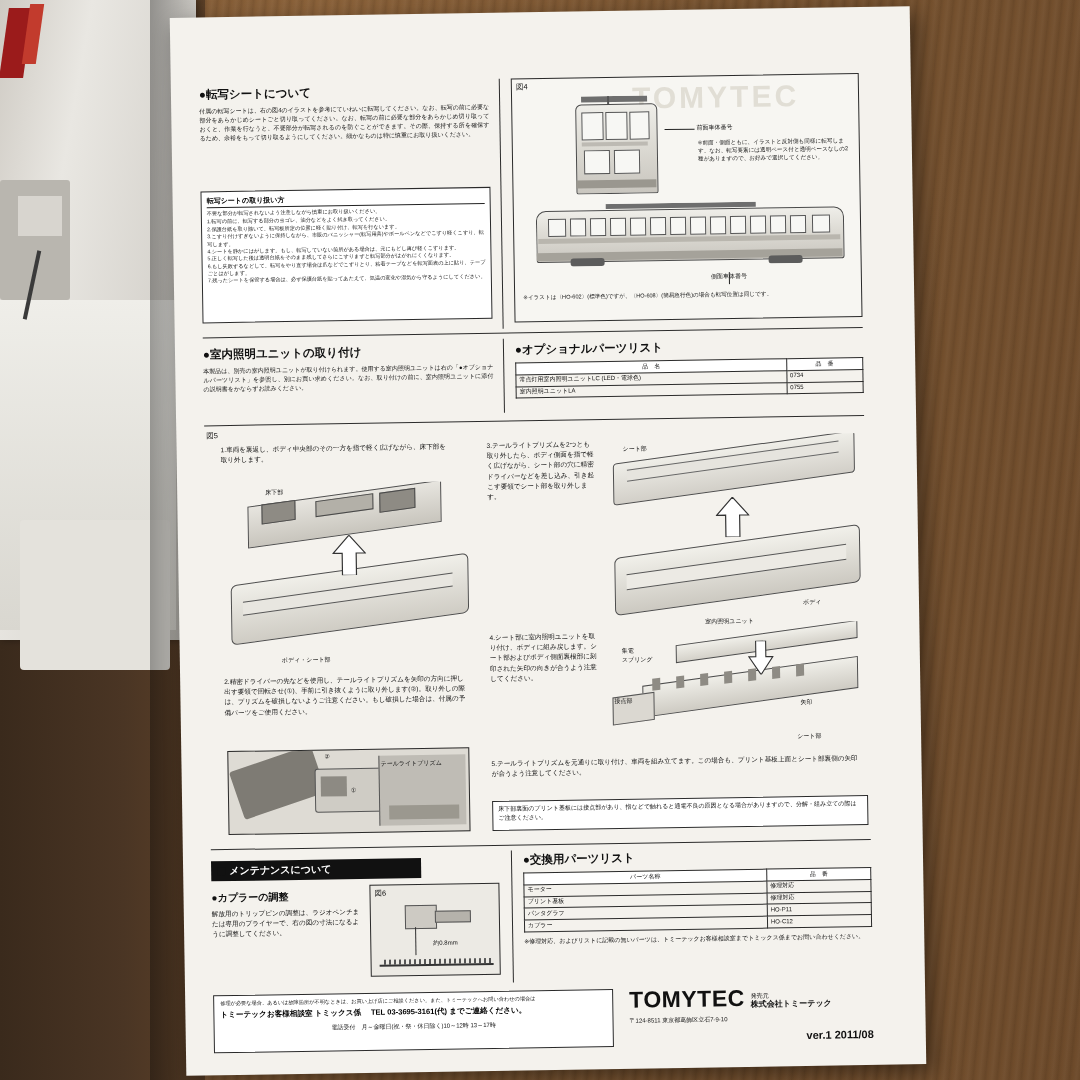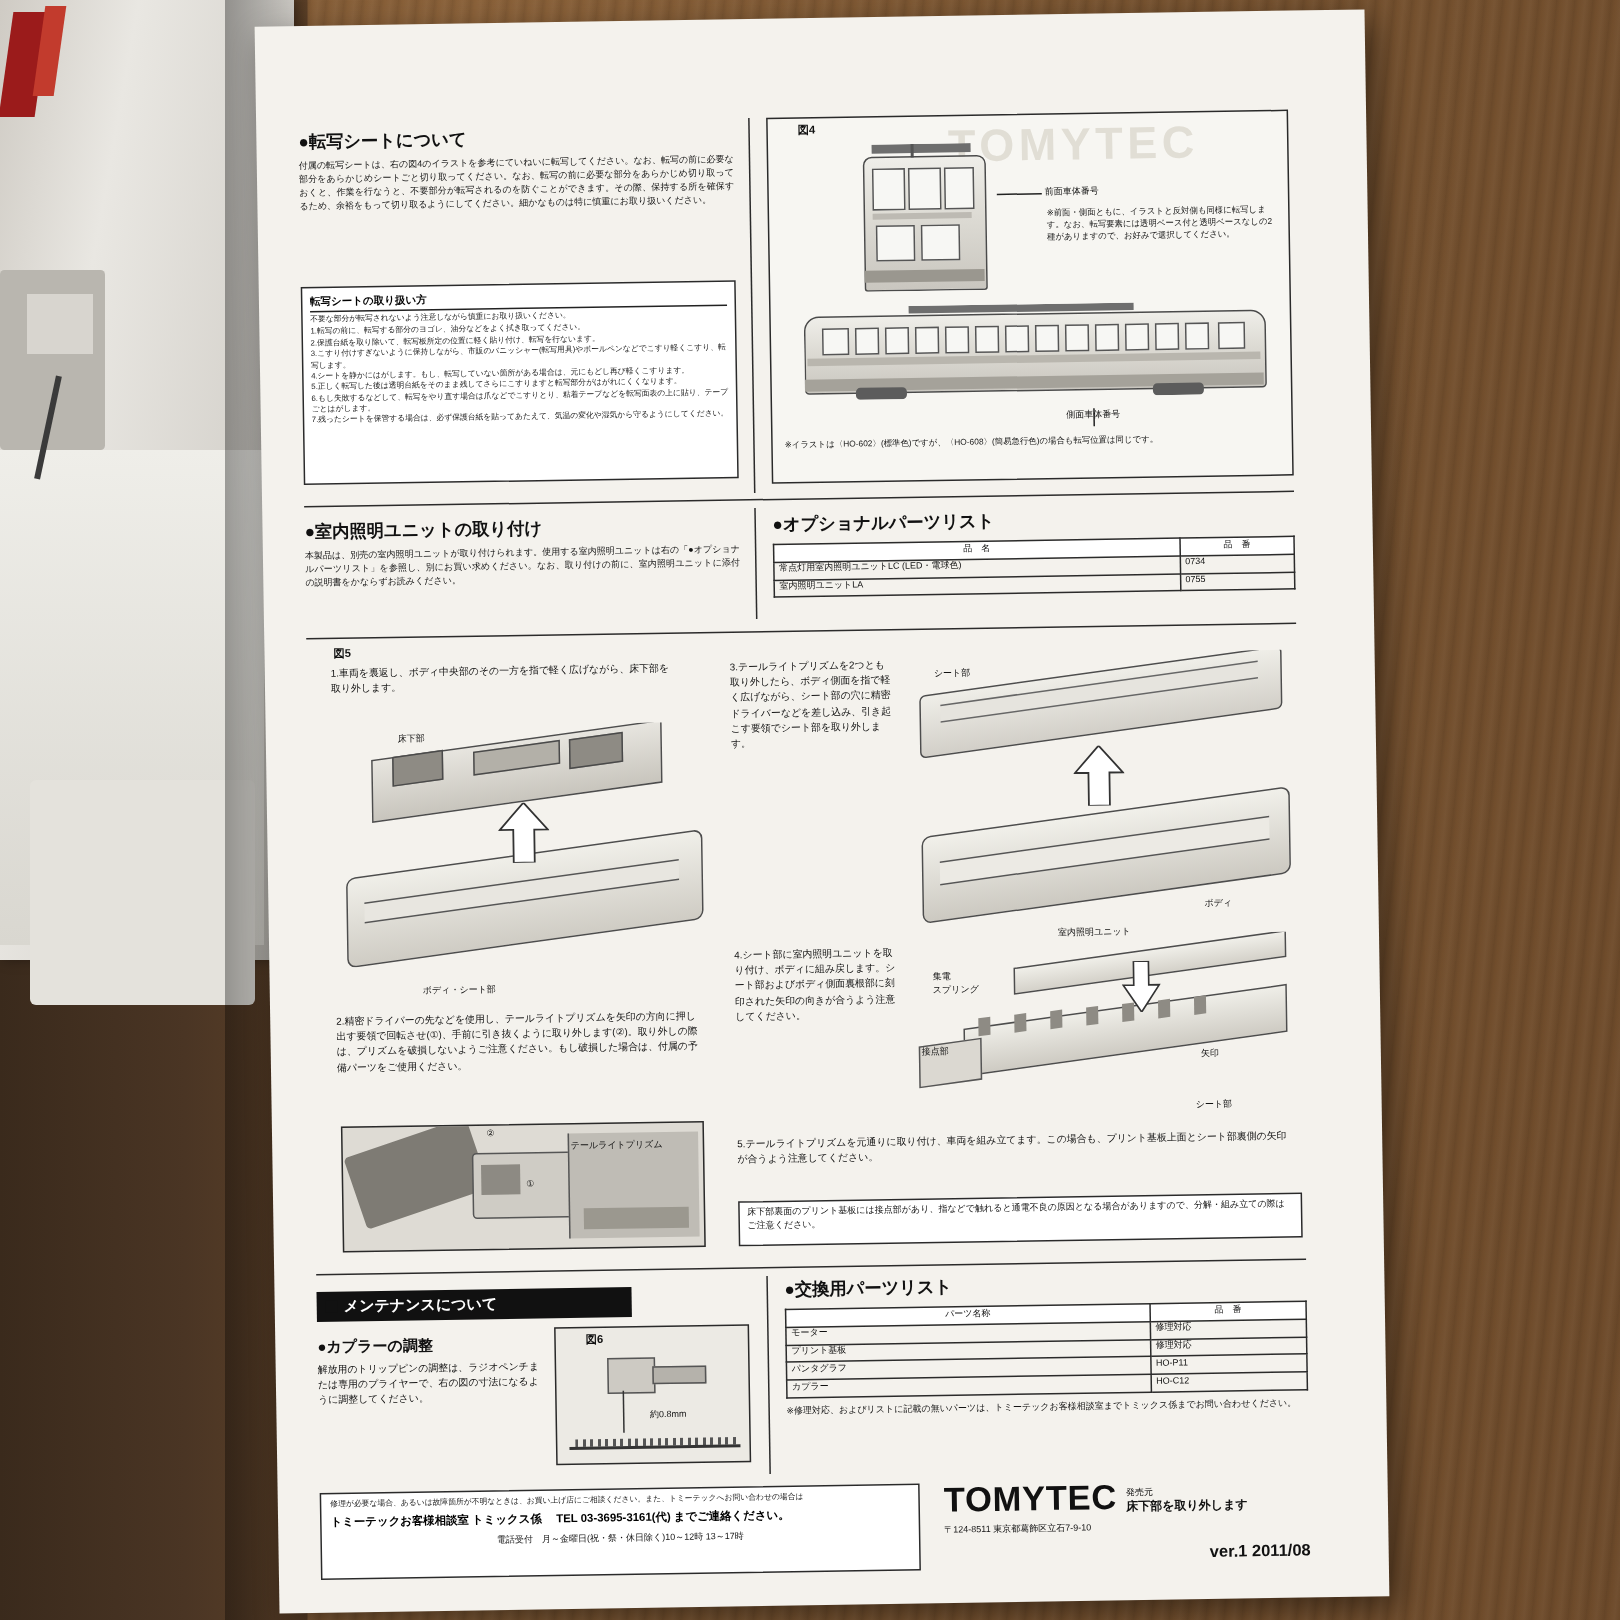--- a/index.html
+++ b/index.html
@@ -46,21 +46,21 @@
   .blk{position:absolute;box-sizing:border-box;}
   .bordered{border:1.2px solid #2a2a2a;}
   .hdr{font-weight:bold;font-size:11.5px;color:#111;}
   .tiny{font-size:5.2px;line-height:1.42;color:#1a1a1a;}
   .tiny2{font-size:6.0px;line-height:1.5;color:#141414;}
   .tiny3{font-size:6.6px;line-height:1.55;color:#111;}
   .mini{font-size:5.6px;line-height:1.45;color:#161616;}
   .lbl{font-size:6px;color:#111;}
   .ttl{font-size:10px;font-weight:bold;color:#111;}
 
-  .fig-label{font-size:7.5px;font-weight:bold;color:#111;margin-left:16px;}
+  .fig-label{font-size:7.5px;font-weight:normal;color:#111;}
 
   
   .hline{position:absolute;height:1.1px;background:#2b2b2b;}
   .vline{position:absolute;width:1.1px;background:#2b2b2b;}
 
   
   .ill{position:absolute;overflow:hidden;}
   .tram-body{position:absolute;background:linear-gradient(180deg,#efeee9 0%,#dddbd4 45%,#c9c6bf 100%);
      border:1px solid #4a4a4a;border-radius:3px;}
   .win{position:absolute;background:#f7f7f4;border:0.7px solid #555;}
@@ -336,21 +336,21 @@
         <div class="tiny">修理が必要な場合、あるいは故障箇所が不明なときは、お買い上げ店にご相談ください。また、トミーテックへお問い合わせの場合は</div>
         <div style="font-size:7.6px;font-weight:bold;margin-top:3px;">トミーテックお客様相談室 トミックス係　 TEL 03-3695-3161(代) までご連絡ください。</div>
         <div class="tiny2" style="margin-top:5px;text-align:center;">電話受付　月～金曜日(祝・祭・休日除く)10～12時 13～17時</div>
       </div>
 
       <div class="blk" style="left:416px;top:928px;width:244px;">
         <div style="display:flex;align-items:flex-end;gap:6px;">
           <div class="brand">TOMYTEC</div>
           <div style="display:flex;flex-direction:column;line-height:1.2;padding-bottom:2px;">
             <span style="font-size:6px;">発売元</span>
-            <span class="brandsub" style="font-weight:bold;">床下部を取り外します</span>
+            <span class="brandsub" style="font-weight:bold;">株式会社トミーテック</span>
           </div>
         </div>
         <div class="tiny2" style="margin-top:3px;">〒124-8511 東京都葛飾区立石7-9-10</div>
         <div class="ver" style="margin-top:6px;text-align:right;">ver.1  2011/08</div>
       </div>
 
     </div>
   </div>
 </div>
 

